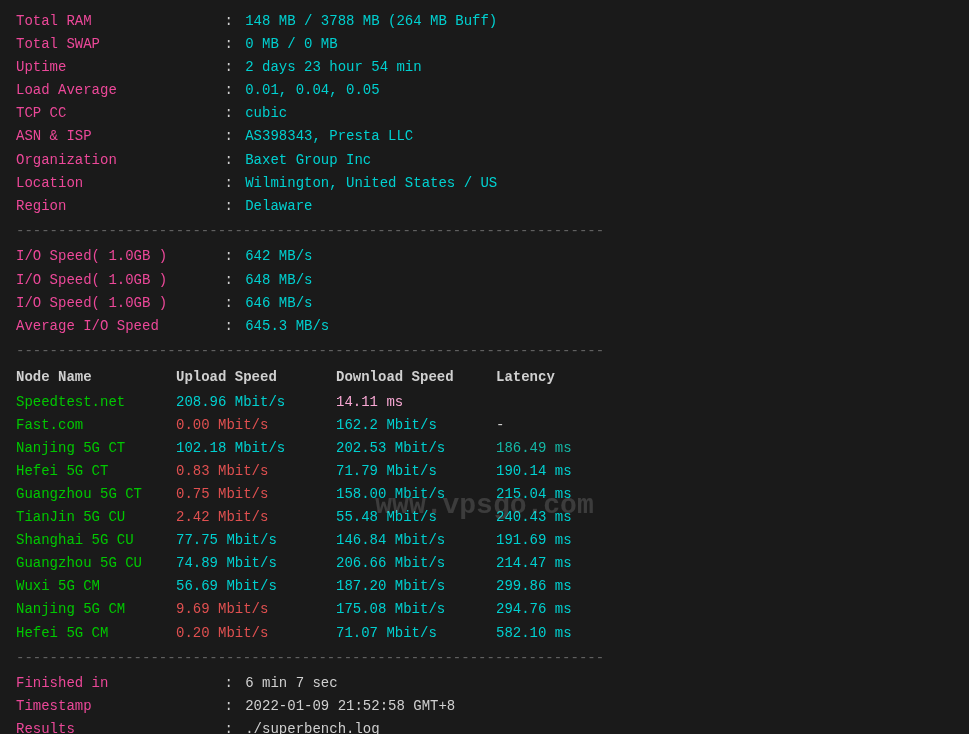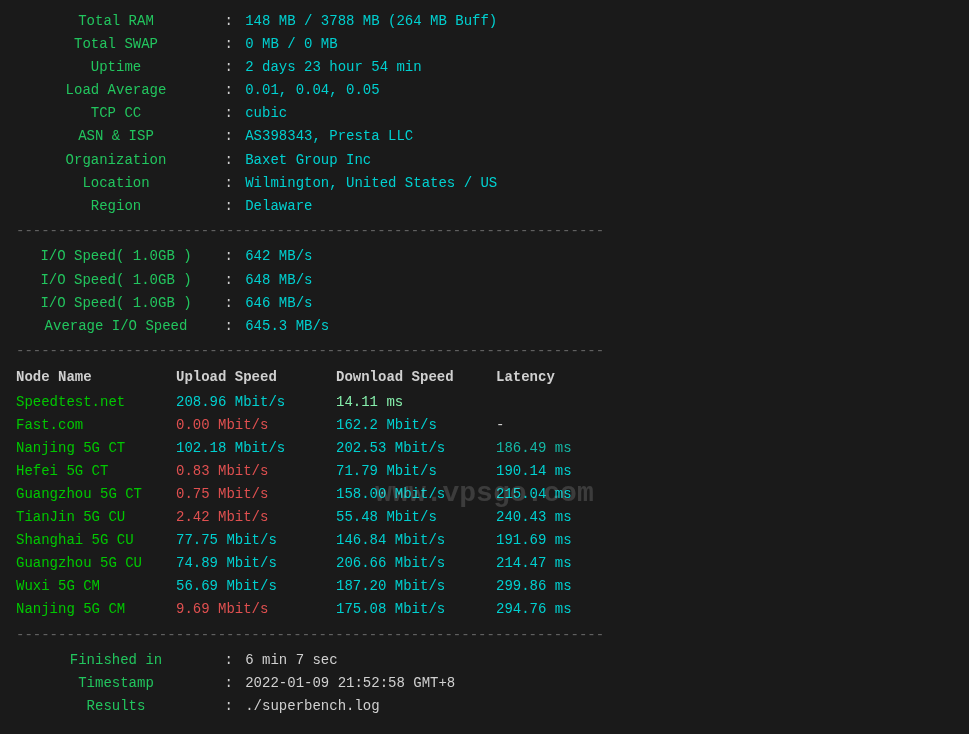--- a/index.html
+++ b/index.html
@@ -11,23 +11,22 @@
       width: 969px;
       min-height: 734px;
       padding: 10px 16px;
     }
     .line {
       display: flex;
       line-height: 1.65;
       white-space: pre;
     }
     .label {
-      color: #22c55e;
+      color: #ec4899;
       min-width: 200px;
-      text-align: center;
     }
     .colon {
       color: #d0d0d0;
       margin-right: 4px;
     }
     .cyan { color: #00d0d0; }
     .divider {
       color: #606060;
       margin: 4px 0;
       line-height: 1.4;
@@ -143,21 +142,21 @@
     <div class="table-header">
       <span class="col-node">Node Name</span>
       <span class="col-upload">Upload Speed</span>
       <span class="col-download">Download Speed</span>
       <span class="col-latency">Latency</span>
     </div>
     <div id="table-rows-container">
         <div class="table-row-data">
       <span class="col-node" style="color:#00c800">Speedtest.net</span>
       <span class="col-upload" style="color:#00d0d0">208.96 Mbit/s</span>
-      <span class="col-latency" style="color:#86efac">14.11 ms</span>
+      <span class="col-latency" style="color:#f9a8d4">14.11 ms</span>
     </div>
         <div class="table-row-data">
       <span class="col-node" style="color:#00c800">Fast.com</span>
       <span class="col-upload" style="color:#e05050">0.00 Mbit/s</span>
       <span class="col-download" style="color:#00d0d0">162.2 Mbit/s</span>
       <span class="col-latency" style="color:#d0d0d0">-</span>
     </div>
         <div class="table-row-data">
       <span class="col-node" style="color:#00c800">Nanjing 5G   CT</span>
       <span class="col-upload" style="color:#00d0d0">102.18 Mbit/s</span>
@@ -198,20 +197,26 @@
       <span class="col-node" style="color:#00c800">Wuxi 5G      CM</span>
       <span class="col-upload" style="color:#00d0d0">56.69 Mbit/s</span>
       <span class="col-download" style="color:#00d0d0">187.20 Mbit/s</span>
       <span class="col-latency" style="color:#00d0d0">299.86 ms</span>
     </div>
         <div class="table-row-data">
       <span class="col-node" style="color:#00c800">Nanjing 5G   CM</span>
       <span class="col-upload" style="color:#e05050">9.69 Mbit/s</span>
       <span class="col-download" style="color:#00d0d0">175.08 Mbit/s</span>
       <span class="col-latency" style="color:#00d0d0">294.76 ms</span>
+    </div>
+        <div class="table-row-data">
+      <span class="col-node" style="color:#00c800">Hefei 5G     CM</span>
+      <span class="col-upload" style="color:#e05050">0.20 Mbit/s</span>
+      <span class="col-download" style="color:#00d0d0">71.07 Mbit/s</span>
+      <span class="col-latency" style="color:#00d0d0">582.10 ms</span>
     </div>
       </div>
   </div>
 
   <div class="divider">----------------------------------------------------------------------</div>
 
   <div class="footer-section">
     <div class="line">
       <span class="label">Finished in</span>
       <span class="colon"> : </span>

